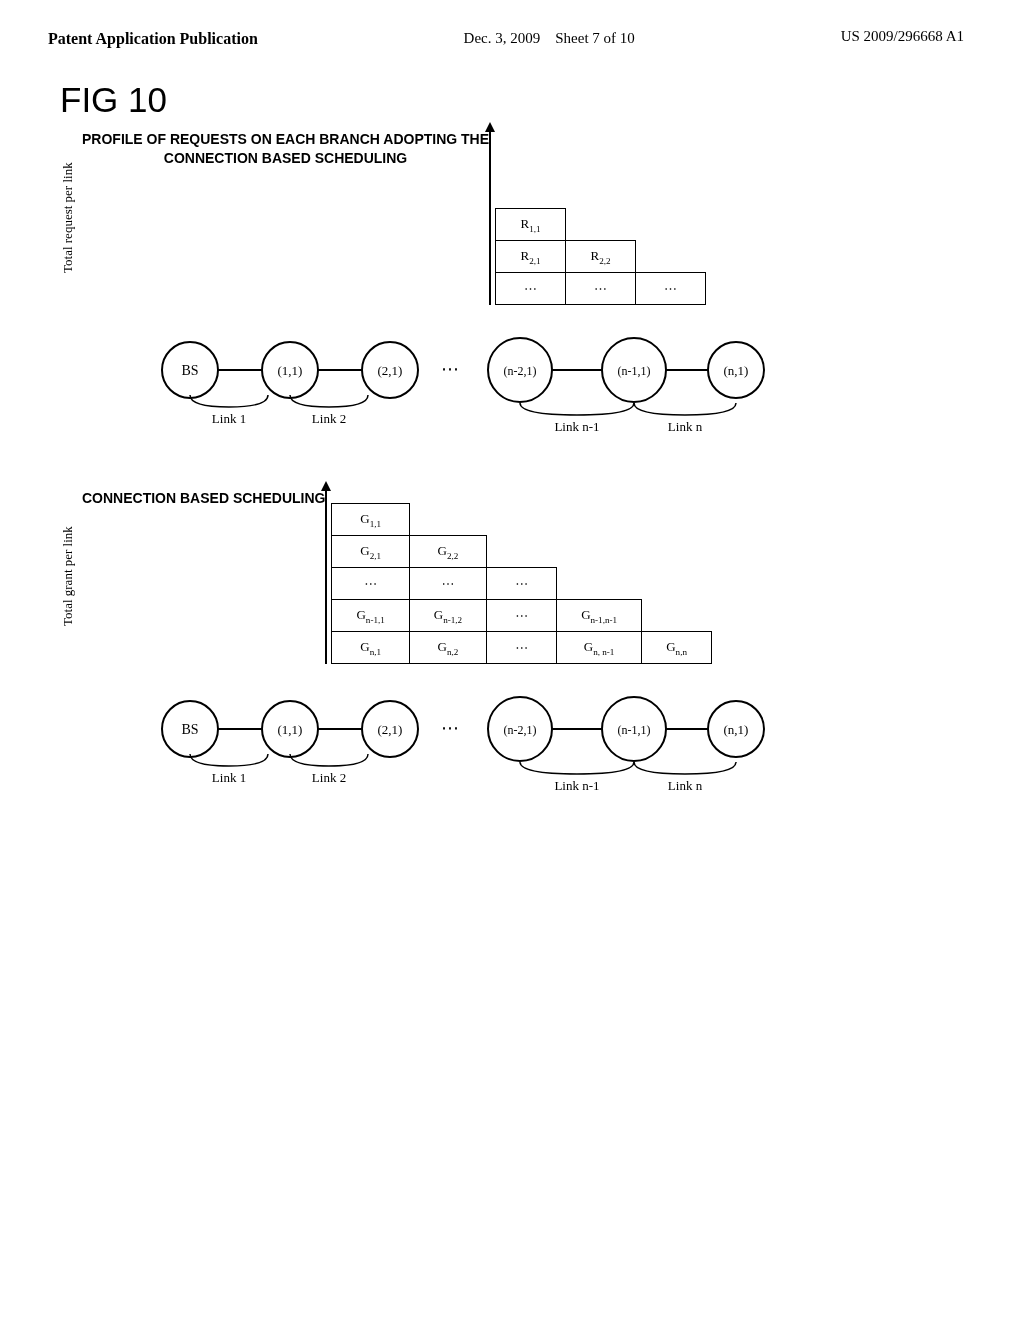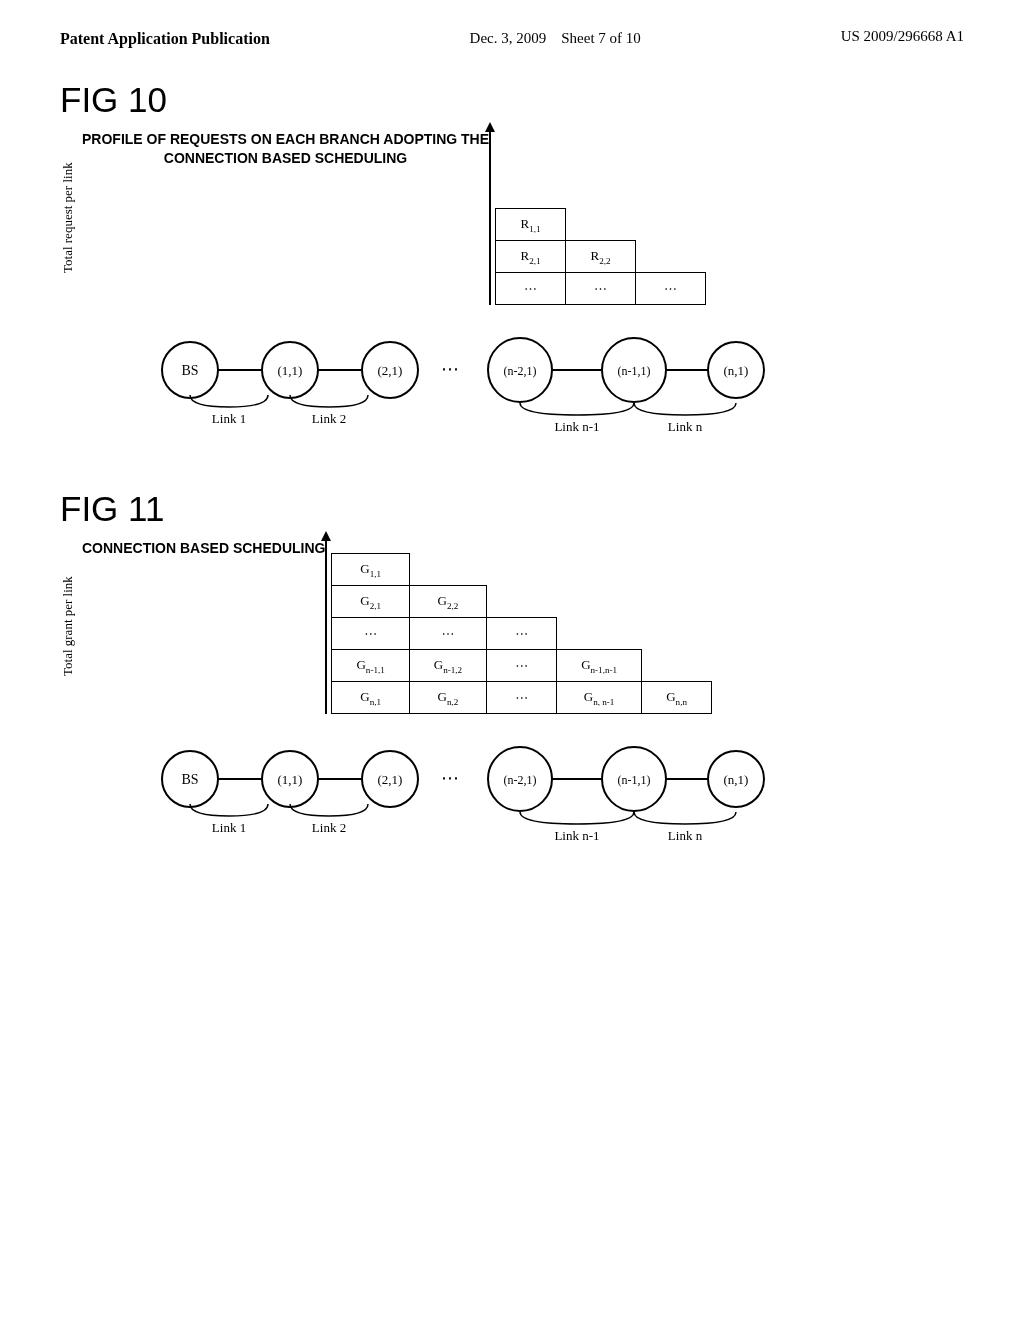--- a/index.html
+++ b/index.html
@@ -10,21 +10,21 @@
       font-family: 'Times New Roman', Times, serif;
       color: #000;
       position: relative;
     }
 
     
     .header {
       display: flex;
       justify-content: space-between;
       align-items: flex-start;
-      padding: 28px 60px 10px 60px;
+      padding: 28px 60px 10px 48px;
       border-bottom: none;
     }
     .header-left {
       font-size: 16px;
       font-weight: bold;
       line-height: 1.4;
     }
     .header-center {
       font-size: 15px;
       text-align: center;
@@ -226,21 +226,20 @@
         <path d="M 514,68 Q 514,80 565,80 Q 616,80 616,68" fill="none" stroke="black" stroke-width="1.5"></path>
         <text x="565" y="96" text-anchor="middle" font-size="13" font-family="Times New Roman">Link n</text>
 
         <circle cx="616" cy="35" r="28" fill="white" stroke="black" stroke-width="2"></circle>
         <text x="616" y="40" text-anchor="middle" font-size="13" font-family="Times New Roman">(n,1)</text>
       </svg>
     </div>
   </div>
 
   <div class="fig-section" style="margin-top:30px;">
-    <div class="fig-title">FIG 11</div>
 
     <div class="chart-area">
       <div class="y-axis-label">Total grant per link</div>
 
       <div class="chart-with-axis">
         <div class="chart-title">
           <div>CONNECTION BASED SCHEDULING</div>
         </div>
         <div class="chart-body">
           <div class="vertical-axis" style="height:175px;"></div>

